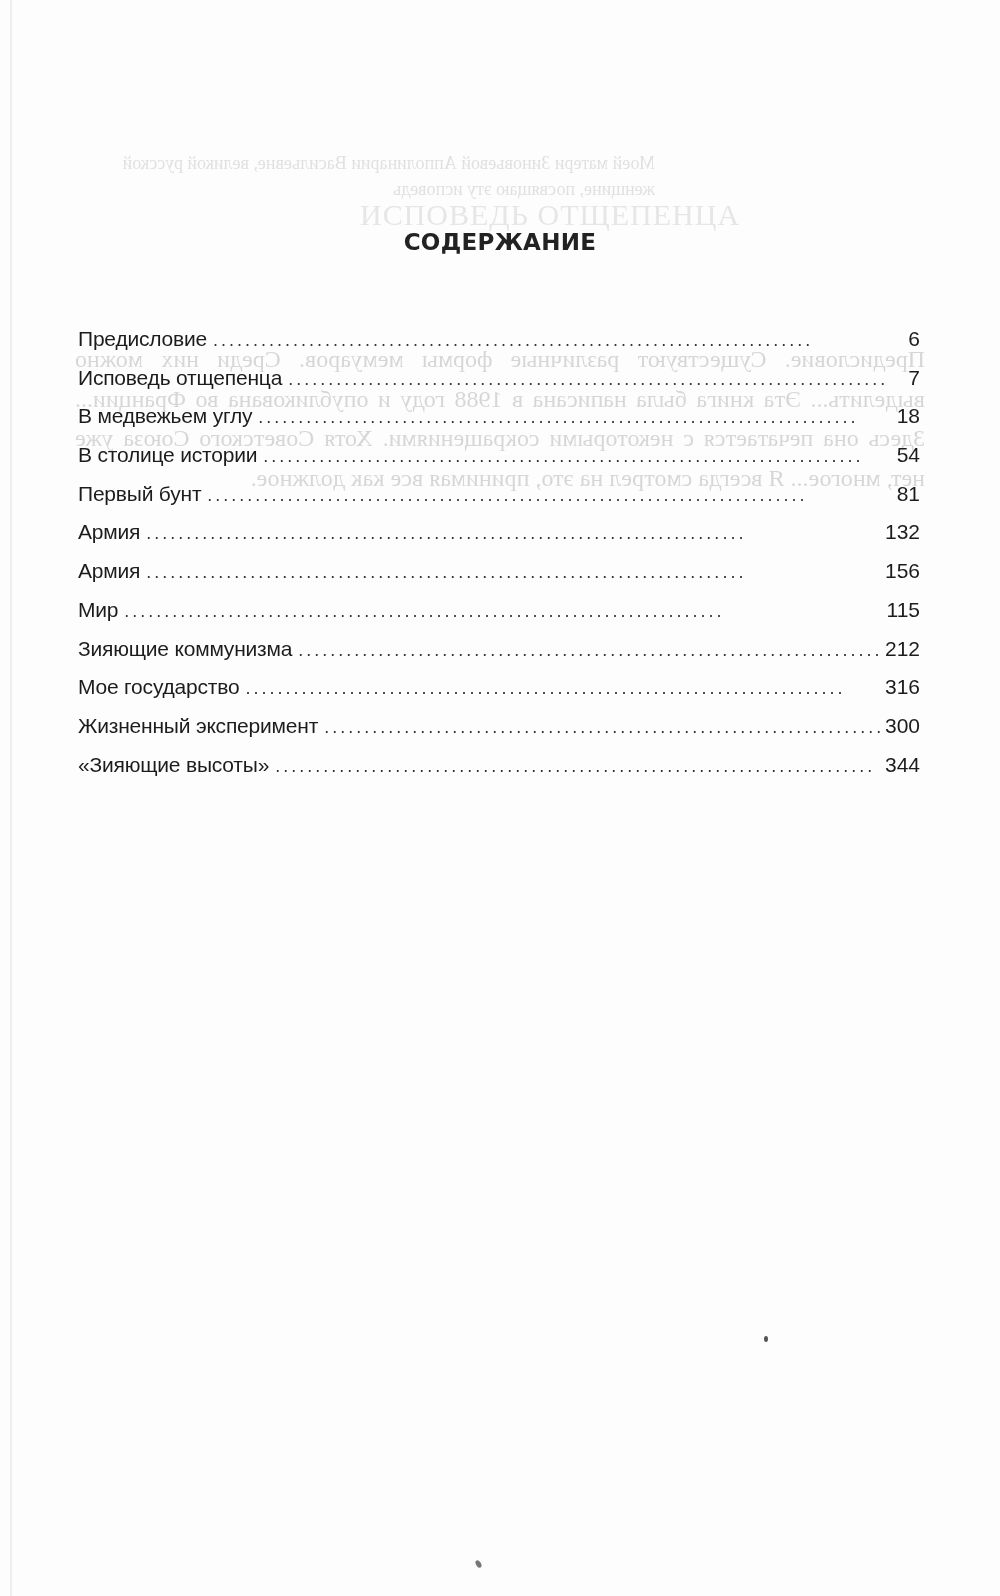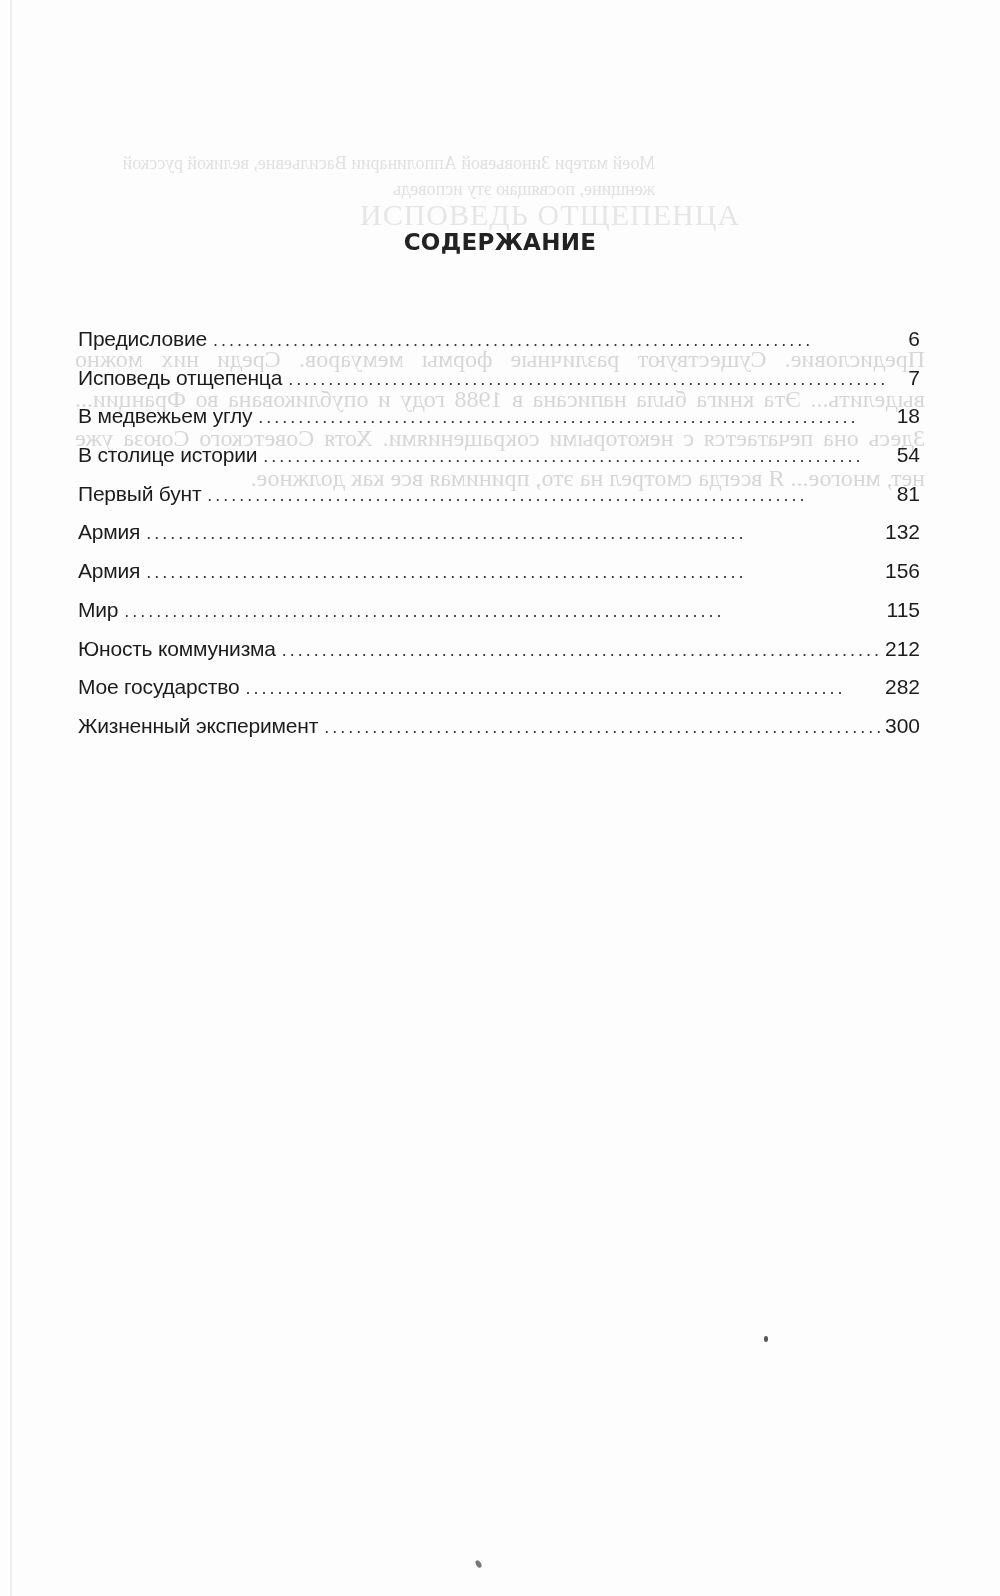--- a/index.html
+++ b/index.html
@@ -172,31 +172,36 @@
       <span class="toc-label">Армия</span>
       <span class="toc-dots"></span>
       <span class="toc-page">156</span>
     </li>
     <li class="toc-row">
       <span class="toc-label">Мир</span>
       <span class="toc-dots"></span>
       <span class="toc-page">115</span>
     </li>
     <li class="toc-row">
-      <span class="toc-label">Юность коммунизма</span>
+      <span class="toc-label">Зияющие коммунизма</span>
       <span class="toc-dots"></span>
       <span class="toc-page">212</span>
     </li>
     <li class="toc-row">
       <span class="toc-label">Мое государство</span>
       <span class="toc-dots"></span>
-      <span class="toc-page">282</span>
+      <span class="toc-page">316</span>
     </li>
     <li class="toc-row">
       <span class="toc-label">Жизненный эксперимент</span>
       <span class="toc-dots"></span>
       <span class="toc-page">300</span>
+    </li>
+    <li class="toc-row">
+      <span class="toc-label">«Зияющие высоты»</span>
+      <span class="toc-dots"></span>
+      <span class="toc-page">344</span>
     </li>
   </ul>
 
   <div class="speck" style="left:764px; top:1336px; width:4px; height:6px;"></div>
   <div class="speck" style="left:476px; top:1560px; width:5px; height:8px; background:#777; transform:rotate(-30deg);"></div>
 </div>
 
 </body></html>

